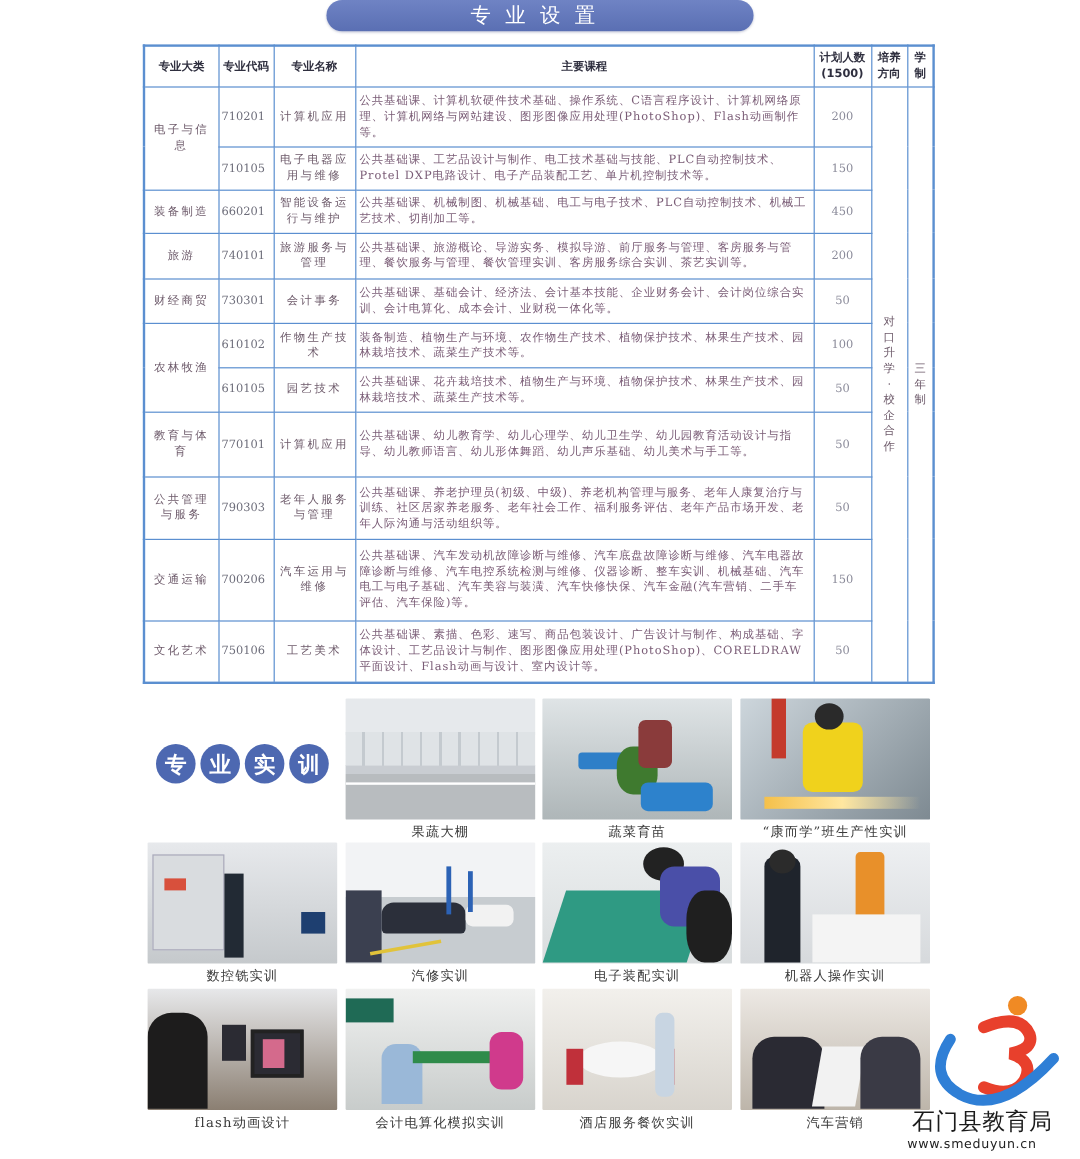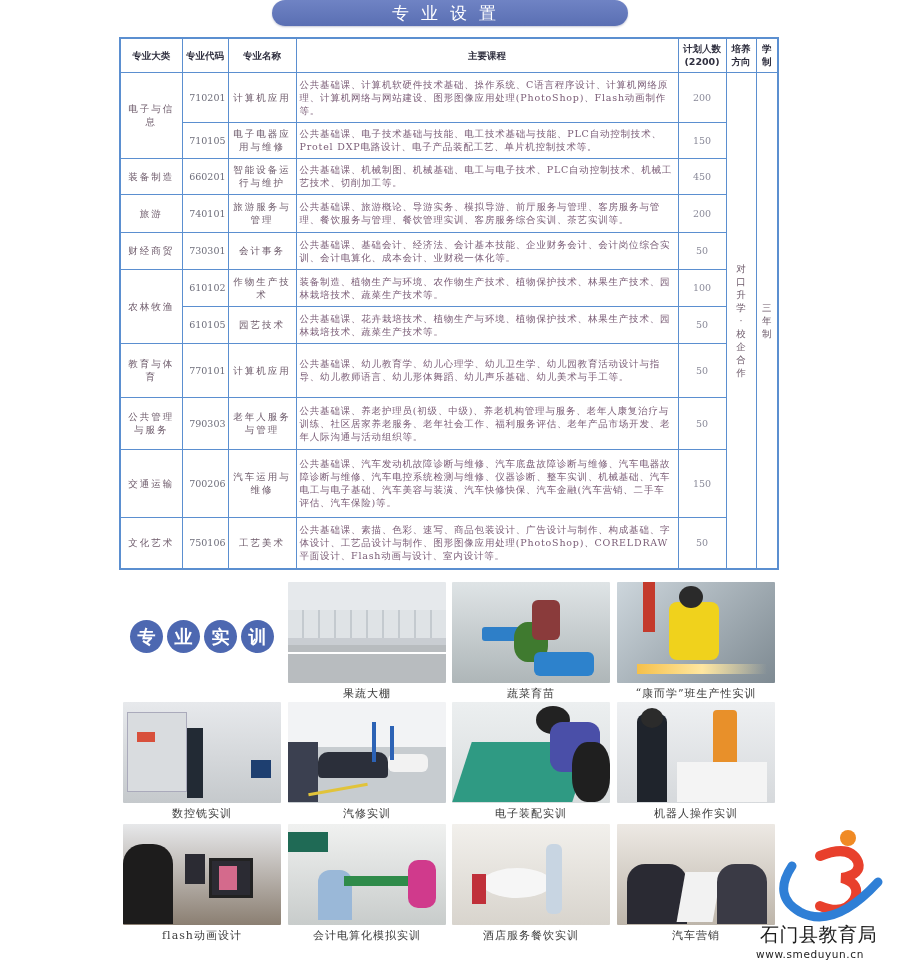--- a/index.html
+++ b/index.html
@@ -23,21 +23,21 @@
   }
   table.majors th, table.majors td {
     border: 1px solid #5b8fd0;
     font-size: 9.5px; line-height: 13px; vertical-align: middle;
   }
   table.majors th {
     font-family: "DejaVu Sans", sans-serif; font-weight: bold; font-size: 9.5px;
     color: #2f2f3f; text-align: center; height: 34px; padding: 1px;
   }
   td.cat, td.name { text-align: center; color: #6d5a6a; padding: 2px 4px; letter-spacing: 2px; }
-  td.code { text-align: right; color: #6d6d7a; font-size: 9px; padding: 2px; }
+  td.code { text-align: left; color: #6d6d7a; font-size: 9px; padding: 2px; }
   td.courses { color: #7a5c76; padding: 2px 3px; letter-spacing: 0.8px; font-size: 9.3px; line-height: 14px; }
   td.plan { text-align: center; color: #8a8a99; font-size: 9px; }
   td.vert { text-align: center; color: #6d5a6a; font-size: 9.5px; line-height: 17px; }
   td.vert span { display: inline-block; width: 10px; word-break: break-all; }
 
   .training-badges { position: absolute; left: 130px; top: 620px; display: flex; gap: 4px; }
   .badge {
     width: 33px; height: 33px; border-radius: 50%; background: #4d68b1;
     color: #fff; font-family: "DejaVu Sans", sans-serif; font-size: 18px; font-weight: bold;
     display: flex; align-items: center; justify-content: center;
@@ -67,39 +67,39 @@
       <col style="width:48px">
       <col style="width:30px">
       <col style="width:22px">
   </colgroup>
   <thead>
     <tr>
       <th>专业大类</th>
       <th>专业代码</th>
       <th>专业名称</th>
       <th>主要课程</th>
-      <th>计划人数(2200)</th>
+      <th>计划人数(1500)</th>
       <th>培养方向</th>
       <th>学制</th>
     </tr>
   </thead>
   <tbody>
     <tr style="height:50px">
       <td class="cat" rowspan="2">电子与信息</td>
       <td class="code">710201</td>
       <td class="name">计算机应用</td>
       <td class="courses">公共基础课、计算机软硬件技术基础、操作系统、C语言程序设计、计算机网络原理、计算机网络与网站建设、图形图像应用处理(PhotoShop)、Flash动画制作等。</td>
       <td class="plan">200</td>
       <td class="vert" rowspan="11"><span>对口升学·校企合作</span></td>
       <td class="vert" rowspan="11"><span>三年制</span></td>
     </tr>
     <tr style="height:36px">
       <td class="code">710105</td>
       <td class="name">电子电器应用与维修</td>
-      <td class="courses">公共基础课、电子技术基础与技能、电工技术基础与技能、PLC自动控制技术、Protel DXP电路设计、电子产品装配工艺、单片机控制技术等。</td>
+      <td class="courses">公共基础课、工艺品设计与制作、电工技术基础与技能、PLC自动控制技术、Protel DXP电路设计、电子产品装配工艺、单片机控制技术等。</td>
       <td class="plan">150</td>
     </tr>
     <tr style="height:36px">
       <td class="cat">装备制造</td>
       <td class="code">660201</td>
       <td class="name">智能设备运行与维护</td>
       <td class="courses">公共基础课、机械制图、机械基础、电工与电子技术、PLC自动控制技术、机械工艺技术、切削加工等。</td>
       <td class="plan">450</td>
     </tr>
     <tr style="height:38px">

